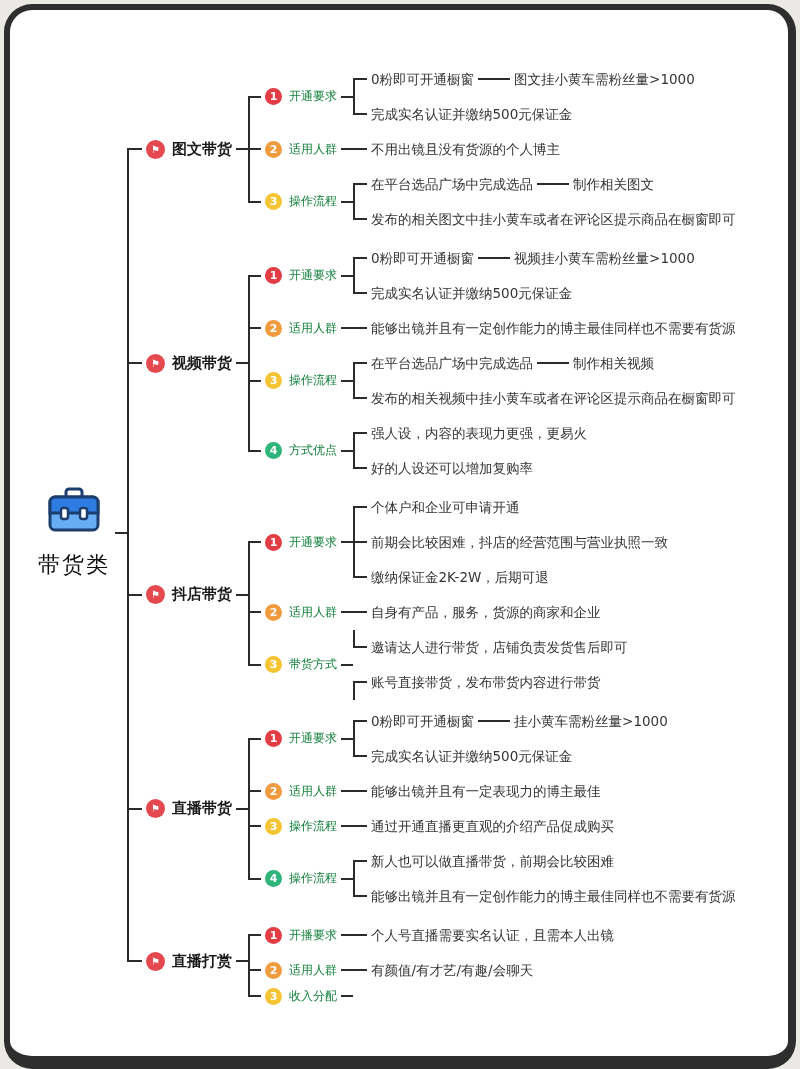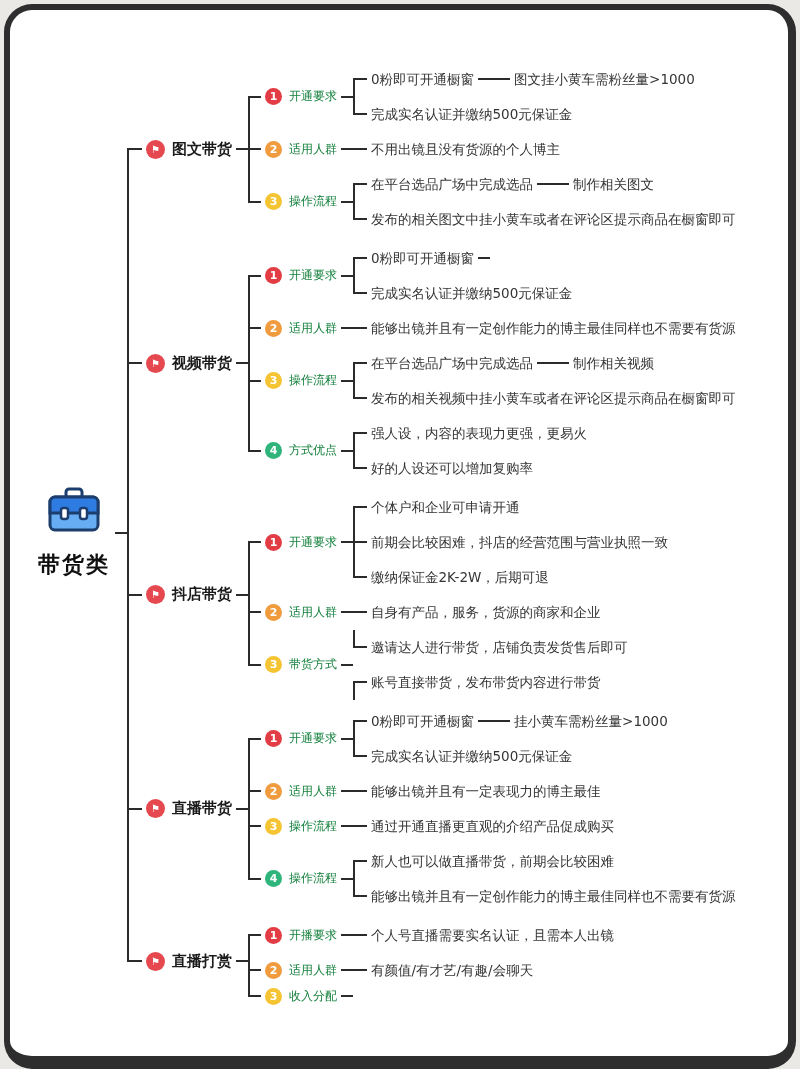--- a/index.html
+++ b/index.html
@@ -38,21 +38,21 @@
   .kid.last::after  { bottom: auto; top: 0; height: calc(50% + 1px); }
   .kid.only::after  { display: none; }
 
   .kd1 { padding: 2px 0 2px 15px; }  .kd1::before { width: 15px; }
   .kd2 { padding: 0 0 0 13px; }      .kd2::before { width: 13px; }
   .kd3 { padding: 8px 0 8px 14px; }  .kd3::before { width: 14px; }
   .kd4 { padding: 0 0 0 20px; }      .kd4::before { width: 20px; }
 
   
   .root-content { flex-direction: column; margin-right: 5px; }
-  .root-label { font-size: 22px; font-weight: bold; color: #101010; margin-top: 16px; letter-spacing: 2px; }
+  .root-label { font-size: 22px; font-weight: normal; color: #101010; margin-top: 16px; letter-spacing: 2px; }
 
   .flag {
     flex: none; width: 19px; height: 19px; border-radius: 50%;
     color: #fff; font-size: 10px; line-height: 19px; text-align: center;
     margin-right: 7px; display: inline-block;
   }
   .blabel { font-size: 15px; font-weight: bold; color: #1b1b1b; }
 
   .badge {
     flex: none; width: 17px; height: 17px; border-radius: 50%;
@@ -196,20 +196,29 @@
                         <span class="slabel">开通要求</span>
                       </div>
                       <div class="stub"></div>
                       <div class="kids">
                         <div class="kid kd3 first">
                           <div class="node d3">
                             <div class="content">
                               <span class="leaf">0粉即可开通橱窗</span>
                             </div>
                             <div class="stub"></div>
+                            <div class="kids">
+                              <div class="kid kd4 only">
+                                <div class="node d4">
+                                  <div class="content">
+                                    <span class="leaf">视频挂小黄车需粉丝量&gt;1000</span>
+                                  </div>
+                                </div>
+                              </div>
+                            </div>
                           </div>
                         </div>
                         <div class="kid kd3 last">
                           <div class="node d3">
                             <div class="content">
                               <span class="leaf">完成实名认证并缴纳500元保证金</span>
                             </div>
                           </div>
                         </div>
                       </div>

